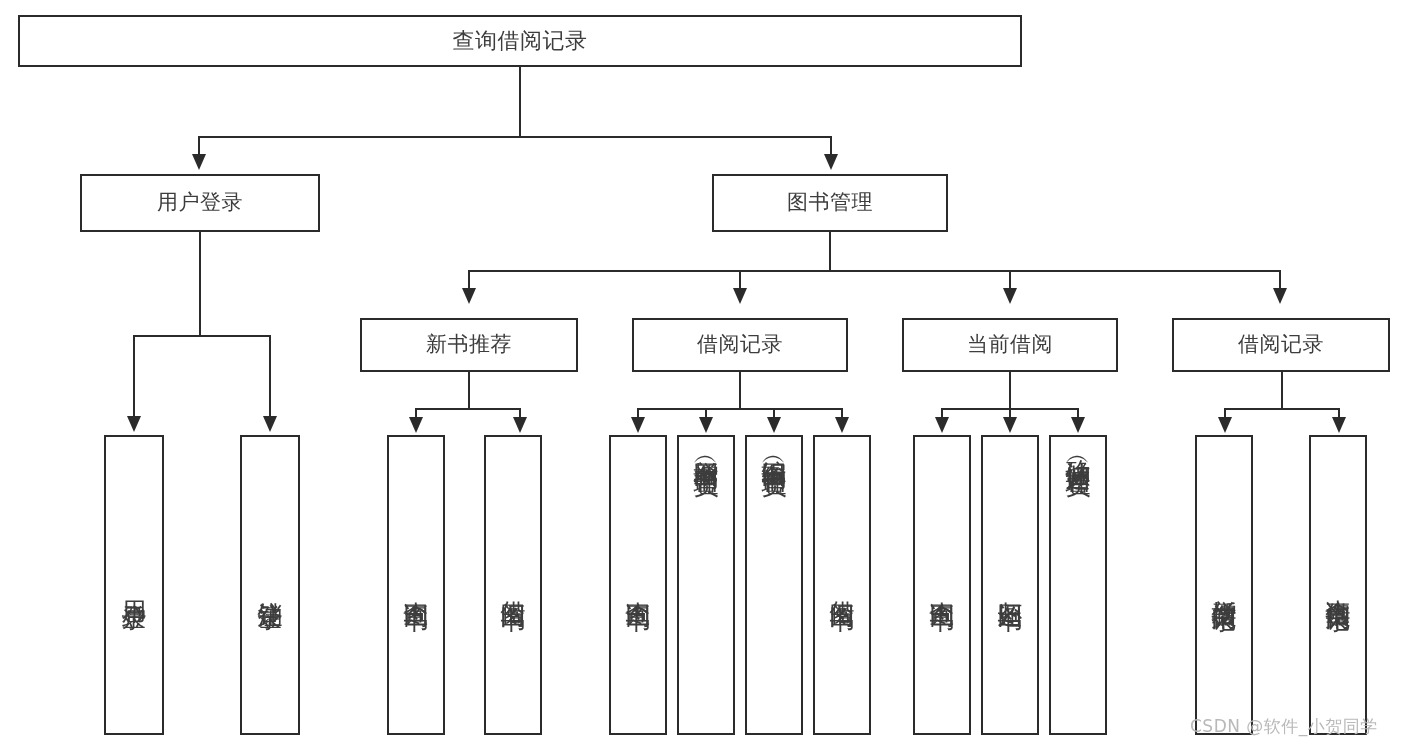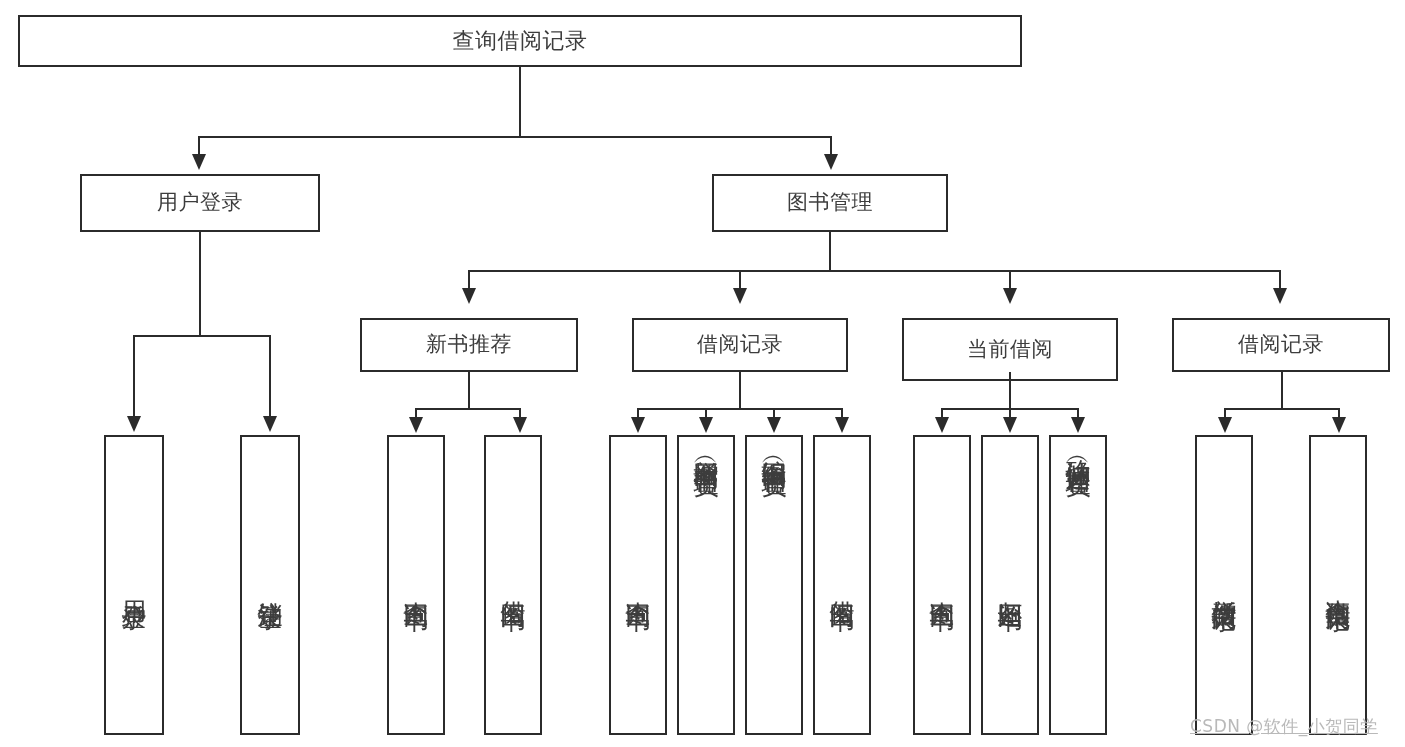--- a/index.html
+++ b/index.html
@@ -124,21 +124,21 @@
   <div class="arrow" style="left:1003px; top:288px;"></div>
   <div class="vline" style="left:1279px; top:270px; height:20px;"></div>
   <div class="arrow" style="left:1273px; top:288px;"></div>
 
   <div class="node horiz" style="left:360px; top:318px; width:218px; height:54px;align-items:center;">
     <span class="lbl">新书推荐</span>
   </div>
   <div class="node horiz" style="left:632px; top:318px; width:216px; height:54px;">
     <span class="lbl">借阅记录</span>
   </div>
-  <div class="node horiz" style="left:902px; top:318px; width:216px; height:63px;">
+  <div class="node horiz" style="left:902px; top:318px; width:216px; height:54px;">
     <span class="lbl">当前借阅</span>
   </div>
   <div class="node horiz" style="left:1172px; top:318px; width:218px; height:54px;">
     <span class="lbl">借阅记录</span>
   </div>
 
   <div class="vline" style="left:468px; top:372px; height:37px;"></div>
   <div class="hline" style="left:415px; top:408px; width:106px;"></div>
   <div class="vline" style="left:415px; top:408px; height:10px;"></div>
   <div class="arrow" style="left:409px; top:417px;"></div>
@@ -209,15 +209,15 @@
     <span class="lbl">确认归还（管理员）</span>
   </div>
 
   <div class="node vert mid" style="left:1195px; top:435px; width:58px; height:300px;">
     <span class="lbl">新增借阅记录</span>
   </div>
   <div class="node vert mid" style="left:1309px; top:435px; width:58px; height:300px;">
     <span class="lbl">查询借阅记录</span>
   </div>
 
-  <div class="watermark" style="left:1190px; top:715px;text-decoration:underline;">CSDN @软件_小贺同学</div>
+  <div class="watermark" style="left:1190px; top:715px;">CSDN @软件_小贺同学</div>
 
 </div>
 
 </body></html>

